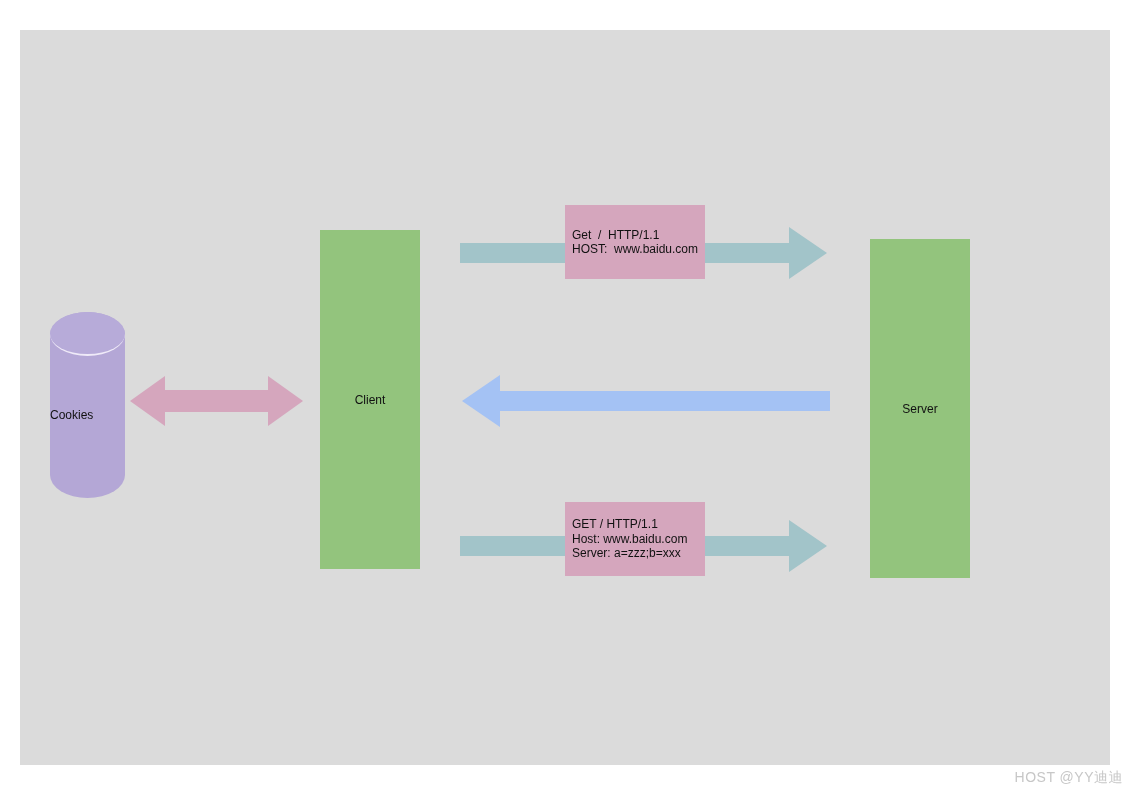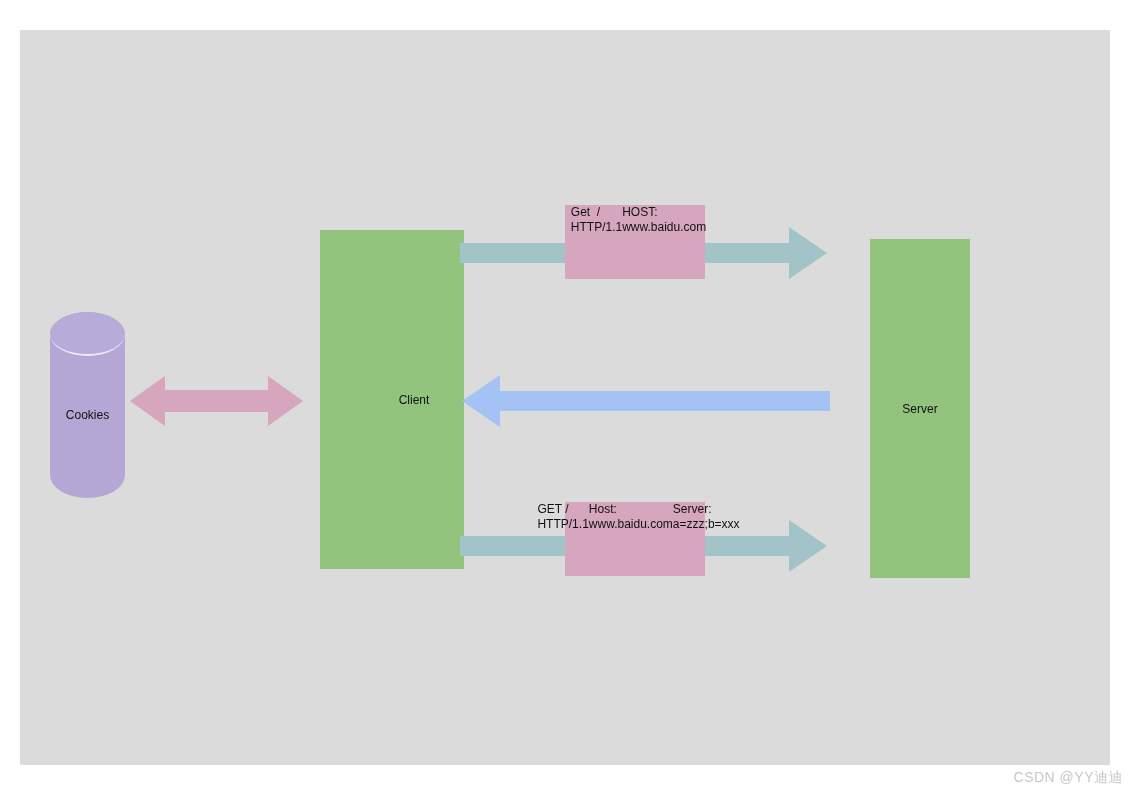--- a/index.html
+++ b/index.html
@@ -12,37 +12,37 @@
     position:absolute; left:20px; top:30px; width:1090px; height:735px;
     background:#dbdbdb;
   }
 
   
   .node {
     position:absolute; background:#93c47d;
     display:flex; align-items:center; justify-content:center;
     font-size:12px; color:#111111;
   }
-  .node-client { left:320px; top:230px; width:100px; height:339px;padding-left:44px; }
+  .node-client { left:320px; top:230px; width:100px; height:339px; }
   .node-server { left:870px; top:230px; width:100px; height:339px;margin-top:9px; }
 
   
   .cylinder { position:absolute; left:50px; top:312px; width:75px; height:186px; }
   .cyl-body {
     position:absolute; left:0; top:0; width:75px; height:186px;
     background:#b4a7d6; border-radius:50% / 23px;
   }
   .cyl-top {
     position:absolute; left:0; top:0; width:75px; height:44px;
     background:#b7abd9; border-radius:50%;
     border-bottom:2px solid #efeaf8; box-sizing:border-box;
   }
   .cyl-label {
     position:absolute; left:0; top:96px; width:100%;
-    text-align:center; font-size:12px;
+    text-align:left; font-size:12px;
   }
 
   
   .shaft { position:absolute; }
   .head { position:absolute; width:0; height:0; }
 
   
   .darrow-shaft { left:163px; top:390px; width:107px; height:22px; background:#d5a6bd; }
   .darrow-head-left {
     left:130px; top:376px;
@@ -76,21 +76,21 @@
   .req2-head {
     left:789px; top:520px;
     border-top:26px solid transparent; border-bottom:26px solid transparent;
     border-left:38px solid #a2c4c9;
   }
 
   
   .msg {
     position:absolute; left:565px; width:140px; height:74px;
     background:#d5a6bd; box-sizing:border-box; padding-left:7px;
-    display:flex; flex-direction:row; justify-content:center;
+    display:flex; flex-direction:column; justify-content:center;
     font-size:12px; line-height:14.5px; color:#111111;
   }
   .msg-line { white-space:pre-wrap; }
   .msg-1 { top:205px; }
   .msg-2 { top:363px; }
   .msg-3 { top:502px; }
 
   .watermark {
     position:absolute; right:7px; top:769px;
     font-size:14px; color:#c7c7c7; letter-spacing:0.5px;
@@ -134,14 +134,14 @@
     <div class="msg-line">HOST:  www.baidu.com</div>
   </div>
 
 
   <div class="msg msg-3">
     <div class="msg-line">GET / HTTP/1.1</div>
     <div class="msg-line">Host: www.baidu.com</div>
     <div class="msg-line">Server: a=zzz;b=xxx</div>
   </div>
 
-  <div class="watermark">CSDN @YY迪迪</div>
+  <div class="watermark">HOST @YY迪迪</div>
 </div>
 
 </body></html>

